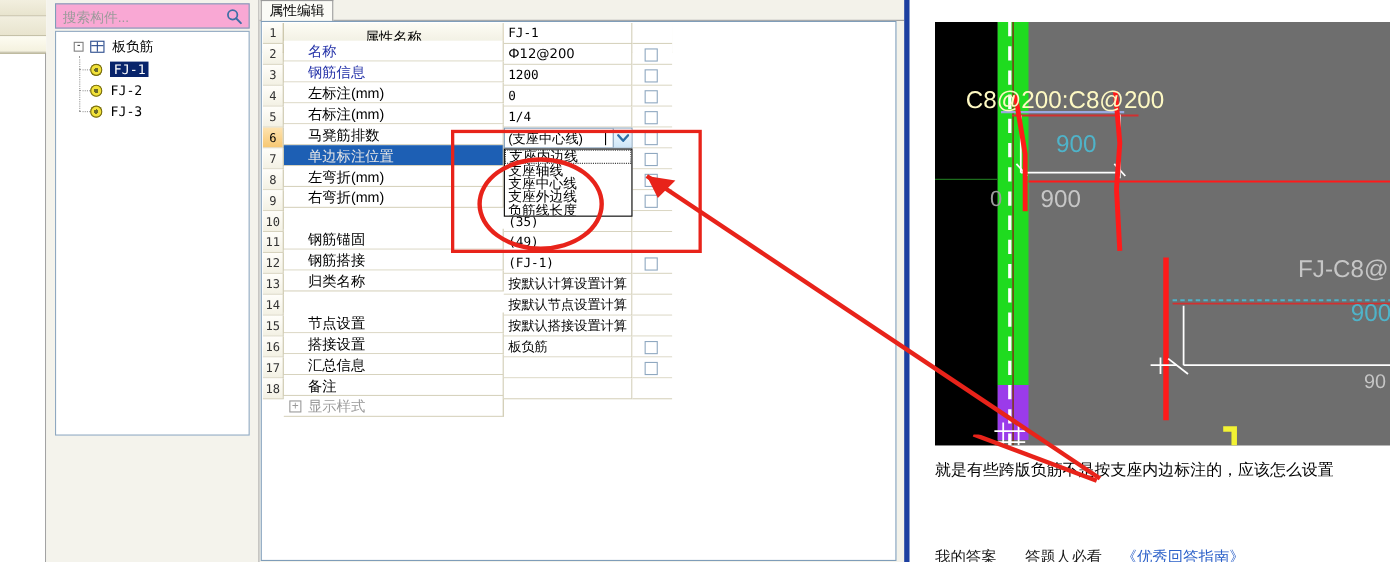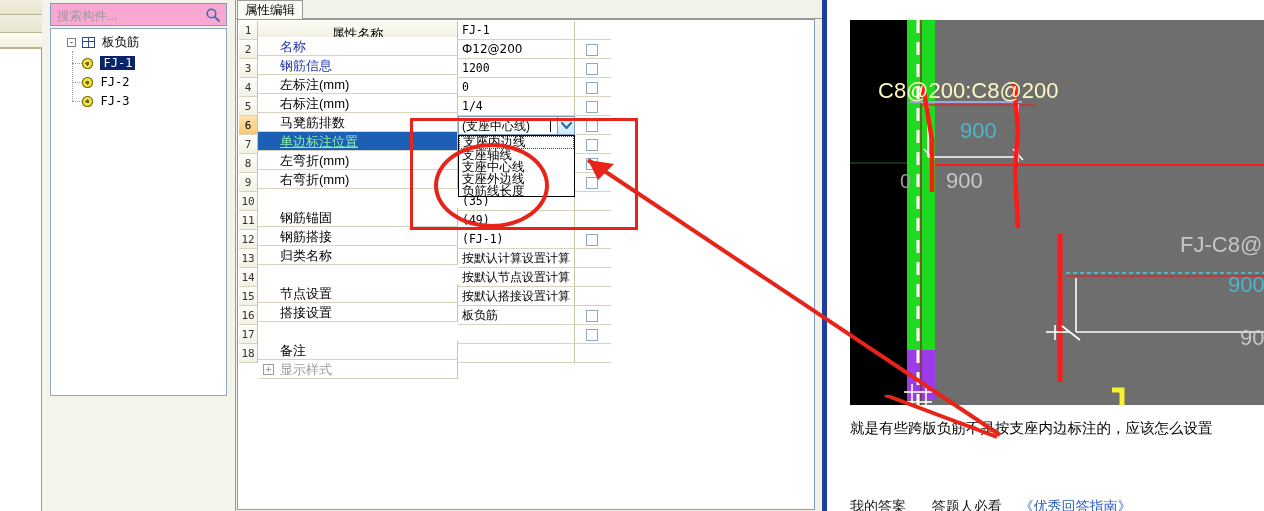--- a/index.html
+++ b/index.html
@@ -70,21 +70,21 @@
   .c-name{position:absolute;left:19px;top:0;width:200px;height:19px;line-height:19px;padding-left:22px;
     font-size:13px;background:#fff;border-right:1px solid #c9c4a8;border-bottom:1px solid #d7d3be;box-sizing:border-box;color:#000;margin-top:16px;}
   .c-val{position:absolute;left:219px;top:0;width:117px;height:19px;line-height:19px;padding-left:4px;
     font-size:12px;background:#fff;border-right:1px solid #c9c4a8;border-bottom:1px solid #d7d3be;box-sizing:border-box;
     font-family:"DejaVu Sans","Liberation Sans",sans-serif;white-space:nowrap;overflow:hidden;}
   .c-add{position:absolute;left:336px;top:0;width:36px;height:19px;background:#fff;border-bottom:1px solid #d7d3be;box-sizing:border-box;}
   .c-add .chk{position:absolute;left:11px;top:4px;width:12px;height:12px;border:1px solid #8fa8c0;background:#fff;box-sizing:border-box;}
   .name-blue{color:#2432a8;}
   .name-gray{color:#9a9a9a;}
   .row-sel .c-no{background:linear-gradient(#fde3b0,#f7c772);color:#000;}
-  .row-sel .c-name{background:#1d5fb4;color:#86efac;text-decoration:underline;}
+  .row-sel .c-name{background:#1d5fb4;color:#e5e5e5;}
   .mono{font-family:"DejaVu Sans Mono","Liberation Mono",monospace;font-size:11.5px;}
   .plusbox{position:absolute;left:5px;top:4px;width:11px;height:11px;border:1px solid #9a9a9a;background:#fff;
     line-height:9px;text-align:center;font-size:10px;font-family:"DejaVu Sans Mono",monospace;box-sizing:border-box;}
 
   
   #combo{position:absolute;left:219px;top:0;width:117px;height:19px;background:#fff;border:1px solid #7f9db9;box-sizing:border-box;z-index:6;}
   #combo-text{position:absolute;left:3px;top:1px;font-size:12px;line-height:16px;color:#000;white-space:nowrap;}
   #combo-caret{position:absolute;left:91px;top:2px;width:1px;height:13px;background:#000;}
   #combo-btn{position:absolute;right:0;top:0;width:17px;height:17px;background:linear-gradient(#f4fbff,#cfe6f7);
     border-left:1px solid #7f9db9;box-sizing:border-box;}
@@ -278,20 +278,21 @@
             <div class="c-add"></div>
           </div>
           <div class="prow" style="top: 266px;">
             <div class="c-no">15</div>
             <div class="c-name"><span>搭接设置</span></div>
             <div class="c-val">按默认搭接设置计算</div>
             <div class="c-add"></div>
           </div>
           <div class="prow" style="top: 285px;">
             <div class="c-no">16</div>
+            <div class="c-name"><span>汇总信息</span></div>
             <div class="c-val">板负筋</div>
             <div class="c-add">
               <span class="chk"></span>
             </div>
           </div>
           <div class="prow" style="top: 304px;">
             <div class="c-no">17</div>
             <div class="c-name"><span>备注</span></div>
             <div class="c-val"></div>
             <div class="c-add">
@@ -395,21 +396,21 @@
           <line x1="76" y1="364" x2="76" y2="385"></line>
         </g>
       </svg>
       <div id="cad-labels">
           <div class="cad-txt" style="left: 28px; top: 58px; font-size: 22px; color: #fef9c3;">C8@200:C8@200</div>
           <div class="cad-txt" style="left: 110px; top: 98px; font-size: 22px; color: rgb(79, 179, 201);">900</div>
           <div class="cad-txt" style="left: 50px; top: 150px; font-size: 20px; color: rgb(155, 155, 155);">0</div>
           <div class="cad-txt" style="left: 96px; top: 148px; font-size: 22px; color: rgb(198, 198, 198);">900</div>
           <div class="cad-txt" style="left: 330px; top: 212px; font-size: 22px; color: rgb(198, 198, 198);">FJ-C8@</div>
           <div class="cad-txt" style="left: 378px; top: 252px; font-size: 22px; color: rgb(79, 179, 201);">900</div>
-          <div class="cad-txt" style="left: 390px; top: 305px; font-size: 22px; color: rgb(198, 198, 198);">90</div>
+          <div class="cad-txt" style="left: 390px; top: 317px; font-size: 18px; color: rgb(198, 198, 198);">90</div>
         </div>
     </div>
 
     <div id="q-text">就是有些跨版负筋不是按支座内边标注的，应该怎么设置</div>
 
     <div id="foot">
       <span>我的答案</span>
       <span style="display:inline-block;width:18px;"></span>
       <span>答题人必看</span>
       <span style="display:inline-block;width:10px;"></span>

